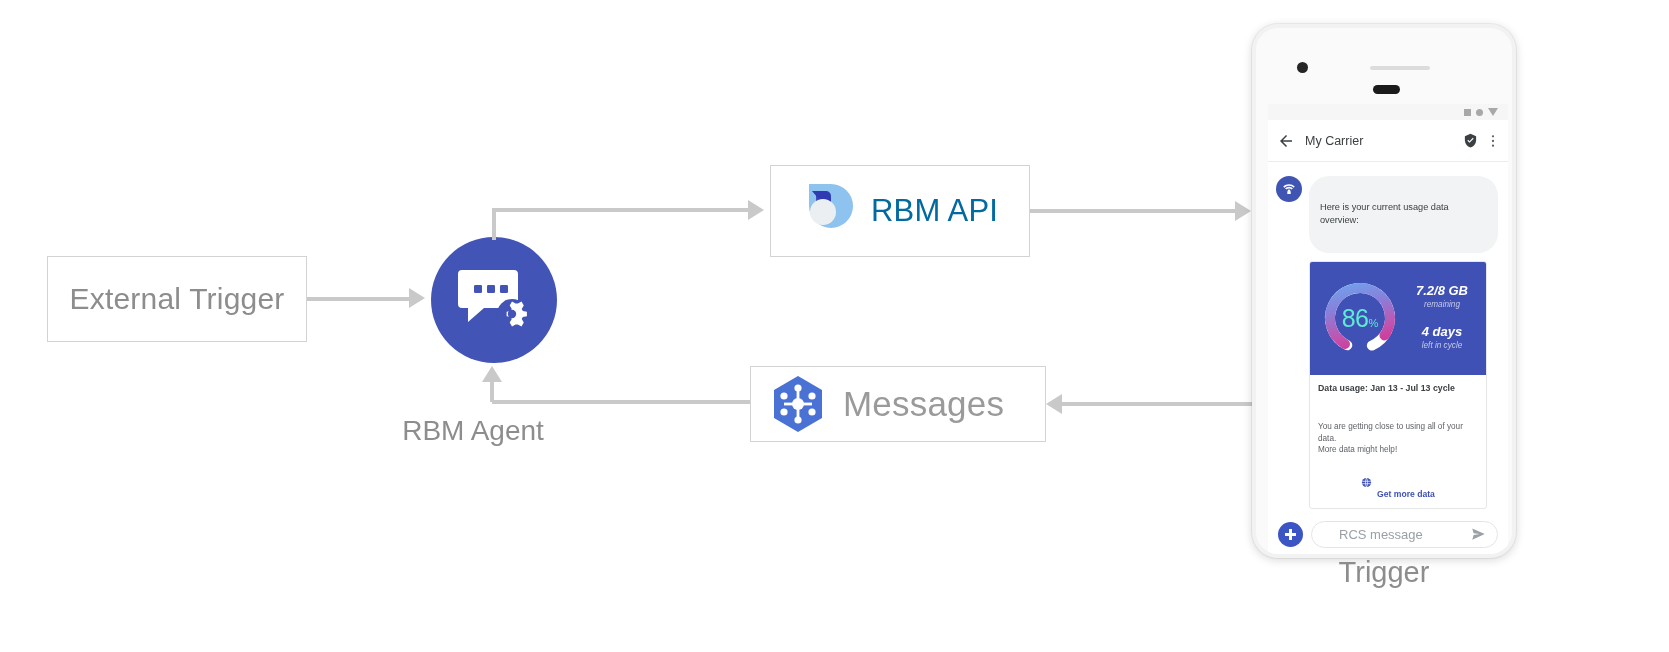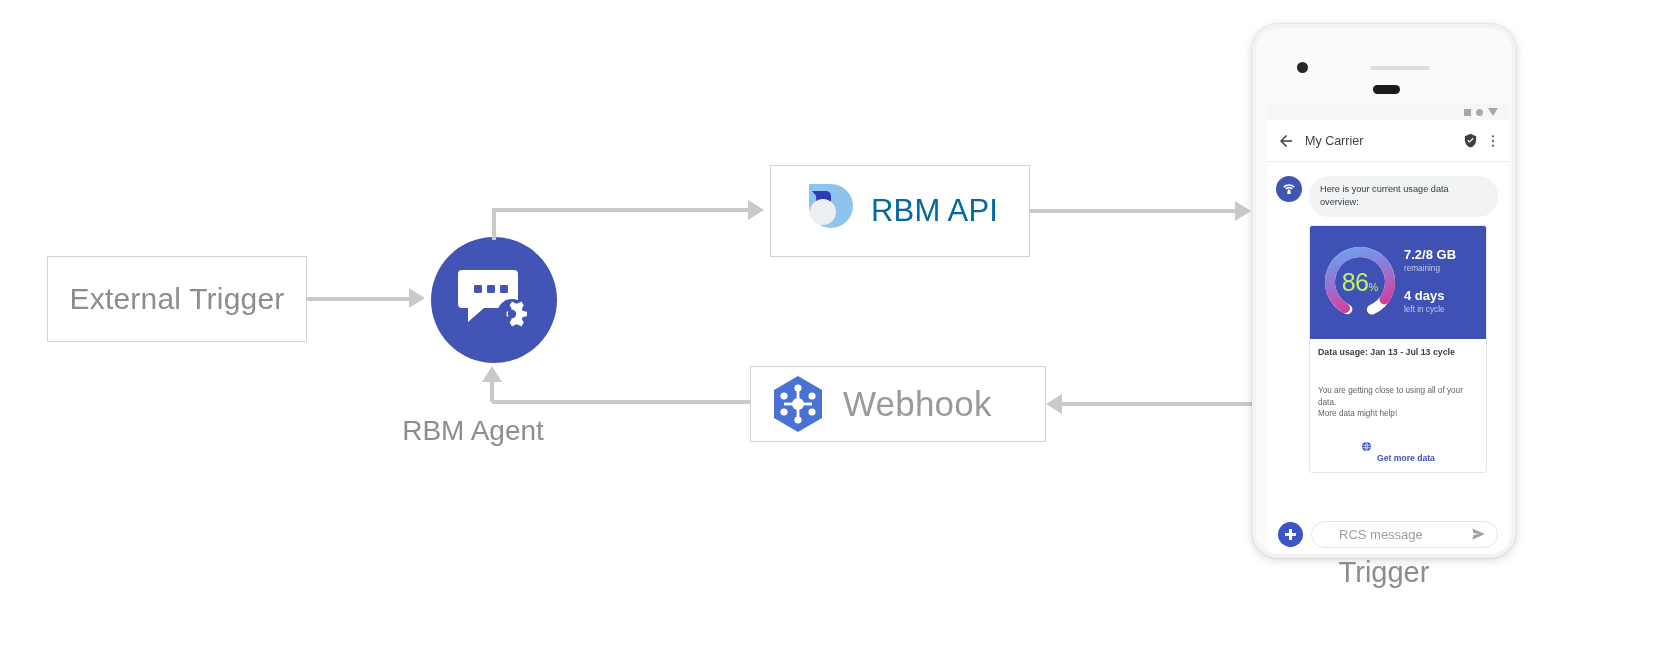--- a/index.html
+++ b/index.html
@@ -79,34 +79,34 @@
   #shield-icon{width:15px;height:15px;flex:0 0 auto;}
   #overflow-icon{width:12px;height:16px;margin-left:9px;flex:0 0 auto;}
 
   
   #convo{background:#fff;height:349px;position:relative;padding:14px 10px 0 8px;
          box-sizing:border-box;}
   .msg-row{display:flex;align-items:flex-start;gap:7px;}
   #sender-avatar{width:26px;height:26px;border-radius:50%;background:#4054b2;
                  flex:0 0 auto;position:relative;}
   #sender-avatar svg{position:absolute;left:50%;top:50%;transform:translate(-50%,-50%);}
-  #msg-bubble{background:#f1f3f4;border-radius:20px;padding:7px 11px;max-width:172px;}
+  #msg-bubble{background:#f1f3f4;border-radius:20px;padding:25px 11px;max-width:172px;}
   #msg-bubble span{font-size:9.2px;color:#3c4043;line-height:1.45;display:block;}
 
   
   #rich-card{margin-top:8px;margin-left:33px;width:176px;border:1px solid #e6e6e6;
              border-radius:3px;overflow:hidden;background:#fff;}
   #card-hero{background:#3f51b5;height:113px;display:flex;align-items:center;
              padding:0 6px 0 8px;box-sizing:border-box;}
   #gauge{width:84px;height:84px;position:relative;flex:0 0 auto;}
   #gauge-pct{position:absolute;left:0;right:0;top:50%;transform:translateY(-50%);
-             text-align:center;color:#bef264;}
+             text-align:center;color:#5eead4;}
   #gauge-pct b{font-size:25px;font-weight:400;letter-spacing:-.5px;}
   #gauge-pct i{font-size:11px;font-style:normal;}
-  #hero-stats{flex:1;color:#fff;padding-left:2px;}
+  #hero-stats{flex:1;color:#fff;text-align:center;padding-left:2px;font-style:italic;}
   .stat-big{font-size:13px;font-weight:700;line-height:1.15;}
   .stat-small{font-size:8.2px;color:#c5cae9;line-height:1.5;}
   .stat-gap{height:14px;}
 
   #card-body{padding:8px 8px 7px 8px;}
   #card-title{font-size:8.8px;font-weight:700;color:#3c4043;margin-bottom:3px;}
   #card-desc{font-size:8.2px;color:#5f6368;line-height:1.45;margin-top:28px;}
   #card-action{margin-top:9px;display:flex;align-items:center;justify-content:center;gap:5px;
                padding-bottom:2px;}
   #action-icon{width:11px;height:11px;}
@@ -185,21 +185,21 @@
         <circle cx="45" cy="23" r="3.6"></circle>
         <circle cx="45" cy="39" r="3.6"></circle>
         <circle cx="31" cy="47" r="3.6"></circle>
         <circle cx="17" cy="39" r="3.6"></circle>
         <circle cx="17" cy="23" r="3.6"></circle>
         <rect x="29.6" y="15" width="2.8" height="16"></rect>
         <rect x="29.6" y="31" width="2.8" height="16"></rect>
         <rect x="17" y="29.6" width="28" height="2.8"></rect>
       </g>
     </svg>
-    <span class="node-label">Webhook</span>
+    <span class="node-label">Messages</span>
   </div>
 
   <div class="ln lnh" style="left:492px;top:400px;width:258px;"></div>
   <div class="ln lnv" style="left:490px;top:382px;height:20px;"></div>
   <div class="arrow arrow-u" style="left:482px;top:366px;"></div>
 
   <div id="phone">
     <div id="phone-inner">
       <div id="phone-cam"></div>
       <div id="phone-speaker-top"></div>

